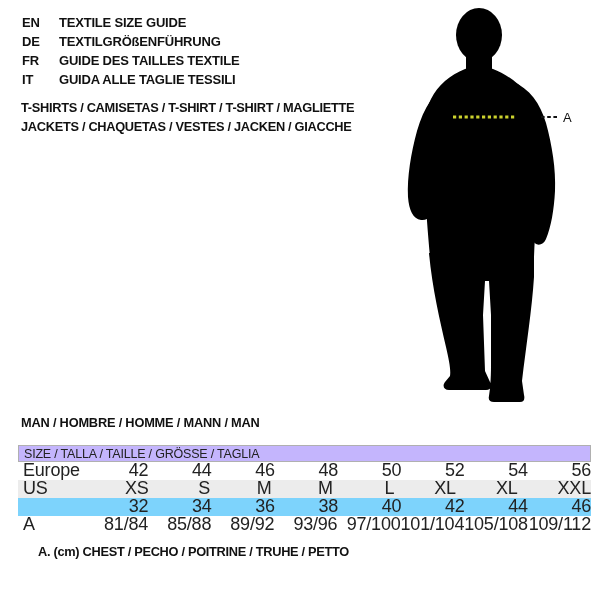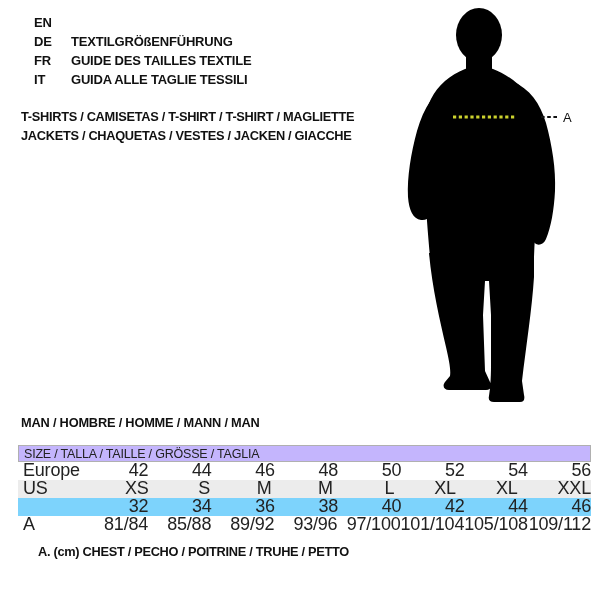--- a/index.html
+++ b/index.html
@@ -6,23 +6,23 @@
   body {
     width:600px; height:600px; position:relative; overflow:hidden;
     background:#ffffff; color:#111;
     font-family:"Liberation Sans", sans-serif;
     -webkit-font-smoothing:antialiased;
   }
   
   .lang-list { position:absolute; left:22px; top:13px; }
   .lang-row { display:flex; height:19px; line-height:19px;
               font-size:13px; font-weight:bold; letter-spacing:-0.2px; }
-  .lang-code { width:37px;margin-left:12px; }
+  .lang-code { width:37px; }
   
-  .categories { position:absolute; left:21px; top:107px;
+  .categories { position:absolute; left:21px; top:98px;
                 font-size:12.8px; font-weight:bold; letter-spacing:-0.3px;
                 line-height:19px; white-space:nowrap; }
   
   .figure { position:absolute; left:396px; top:5px; width:190px; height:400px; }
   
   .man-label { position:absolute; left:21px; top:415px;
                font-size:12.8px; font-weight:bold; letter-spacing:-0.2px; }
   
   .size-table { position:absolute; left:18px; top:445px; width:573px; }
   .size-header { height:17px; line-height:17px; padding-left:5px;
@@ -38,20 +38,21 @@
   .chest-note { position:absolute; left:38px; top:544px;
                 font-size:12.8px; font-weight:bold; letter-spacing:-0.3px;
                 white-space:nowrap; }
 </style>
 </head>
 <body>
 
 <div class="lang-list">
   <div class="lang-row">
     <span class="lang-code">EN</span>
+    <span class="lang-label">TEXTILE SIZE GUIDE</span>
   </div>
 
 
   <div class="lang-row">
     <span class="lang-code">DE</span>
     <span class="lang-label">TEXTILGRÖßENFÜHRUNG</span>
   </div>
 
   <div class="lang-row">
     <span class="lang-code">FR</span>

